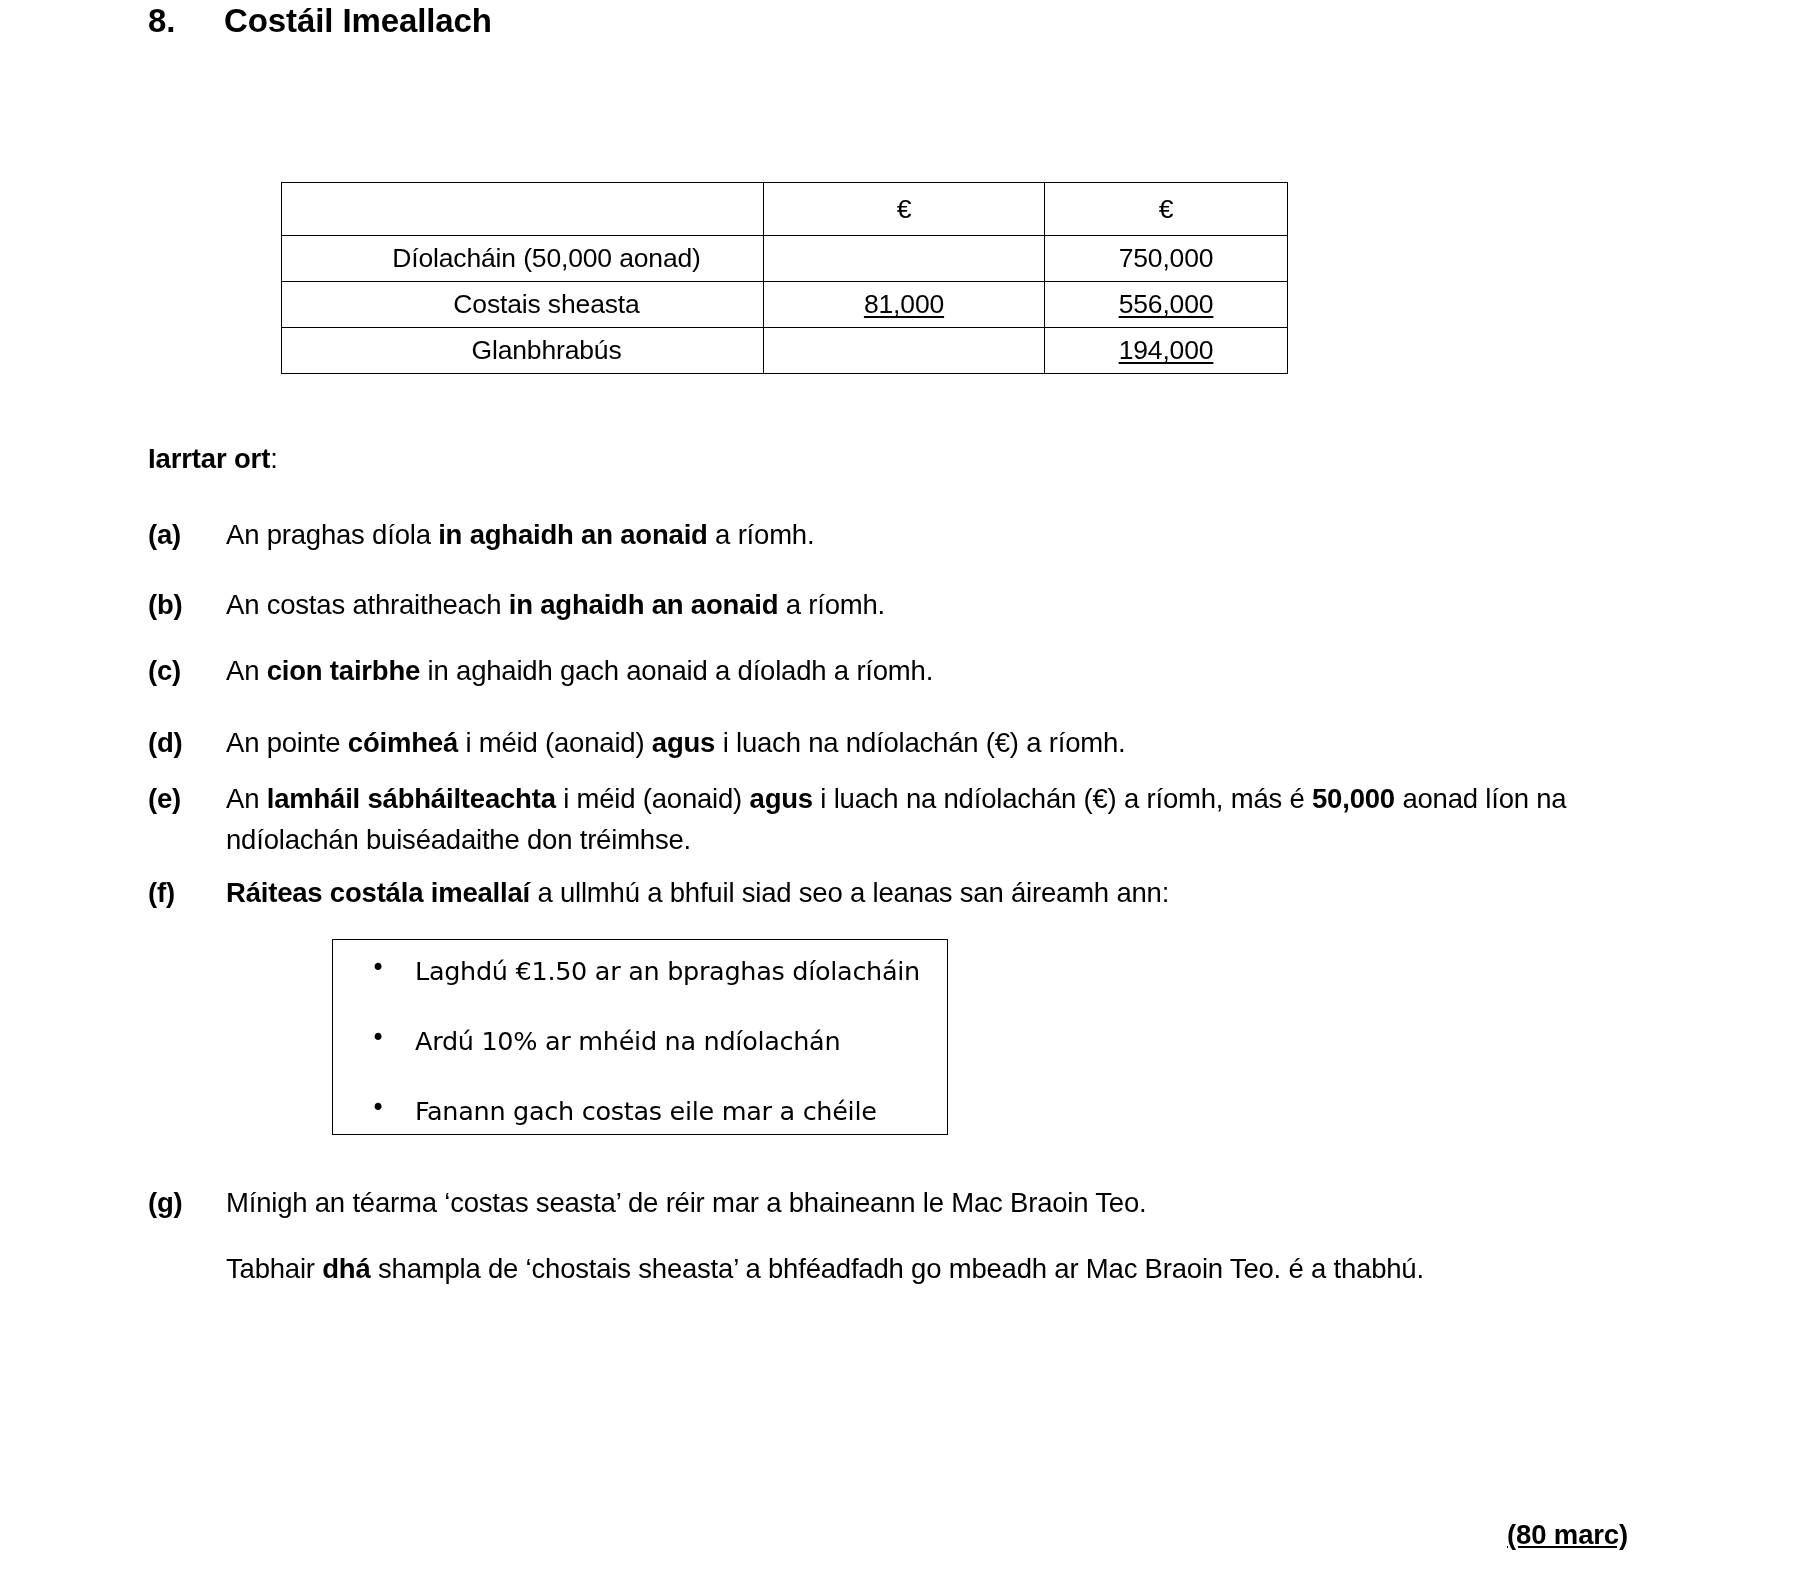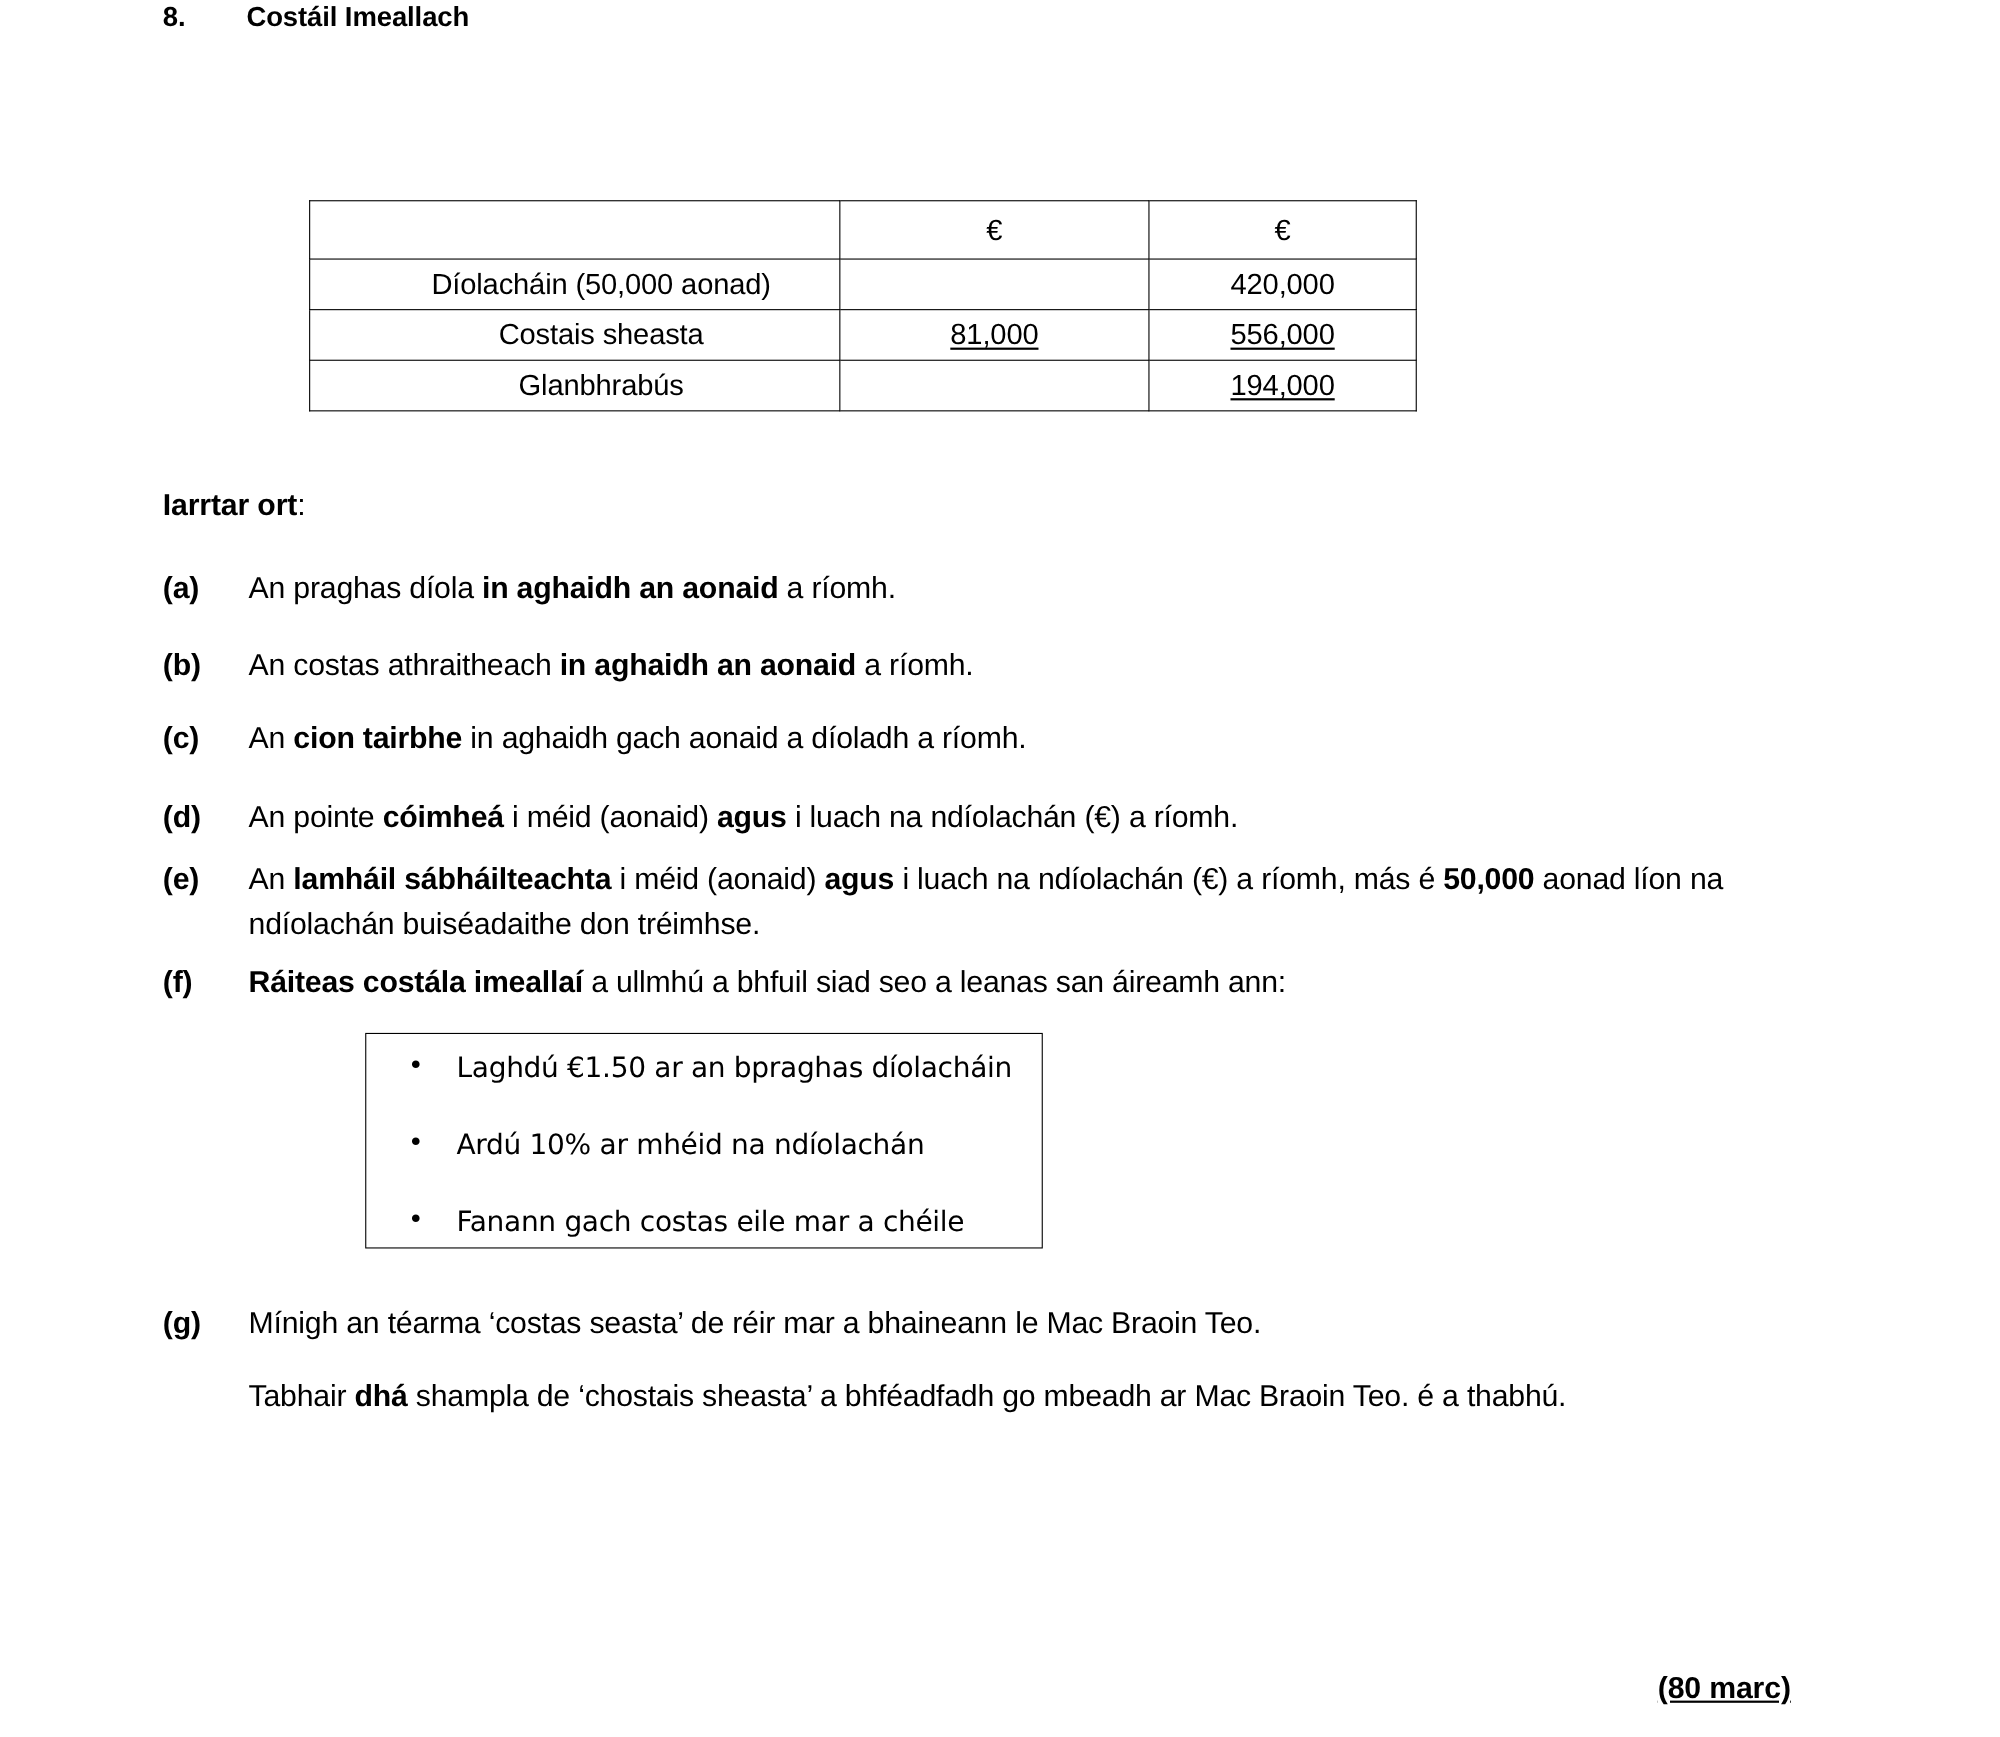--- a/index.html
+++ b/index.html
@@ -21,21 +21,21 @@
     height: 1579px;
     padding: 0;
     box-sizing: border-box;
   }
 
   
   .q-heading {
     position: absolute;
     left: 148px;
     top: 2px;
-    font-size: 25px;
+    font-size: 33px;
     font-weight: bold;
     letter-spacing: -0.1px;
     white-space: nowrap;
   }
   .q-heading .num { display: inline-block; width: 76px; }
 
   
   .intro {
     position: absolute;
     left: 148px;
@@ -176,21 +176,21 @@
     </colgroup>
     <tbody>
         <tr>
           <td class="hdr-cell"></td>
           <td class="hdr-cell">€</td>
           <td class="hdr-cell">€</td>
         </tr>
         <tr>
           <td class="label-cell">Díolacháin (50,000 aonad)</td>
           <td class="num-cell"></td>
-          <td class="num-cell"><span class="">420,000</span></td>
+          <td class="num-cell"><span class="">750,000</span></td>
         </tr>
         <tr>
           <td class="label-cell">Costais sheasta</td>
           <td class="num-cell"><span class="u-single">81,000</span></td>
           <td class="num-cell"><span class="u-single">556,000</span></td>
         </tr>
         <tr>
           <td class="label-cell">Glanbhrabús</td>
           <td class="num-cell"></td>
           <td class="num-cell"><span class="u-double">194,000</span></td>

